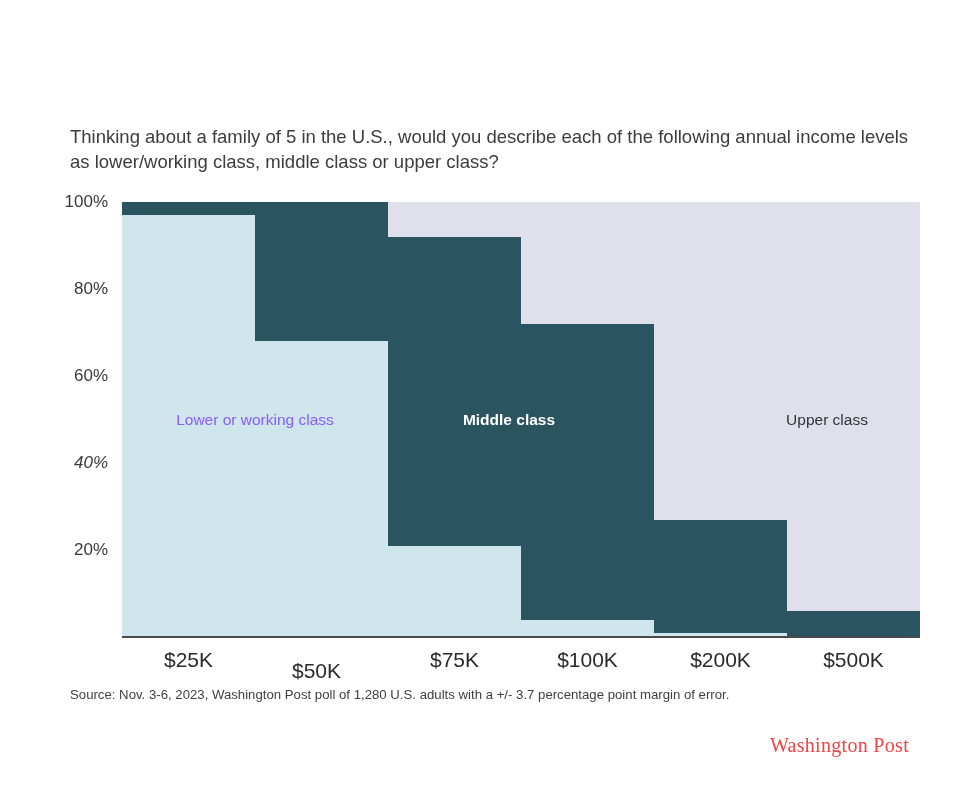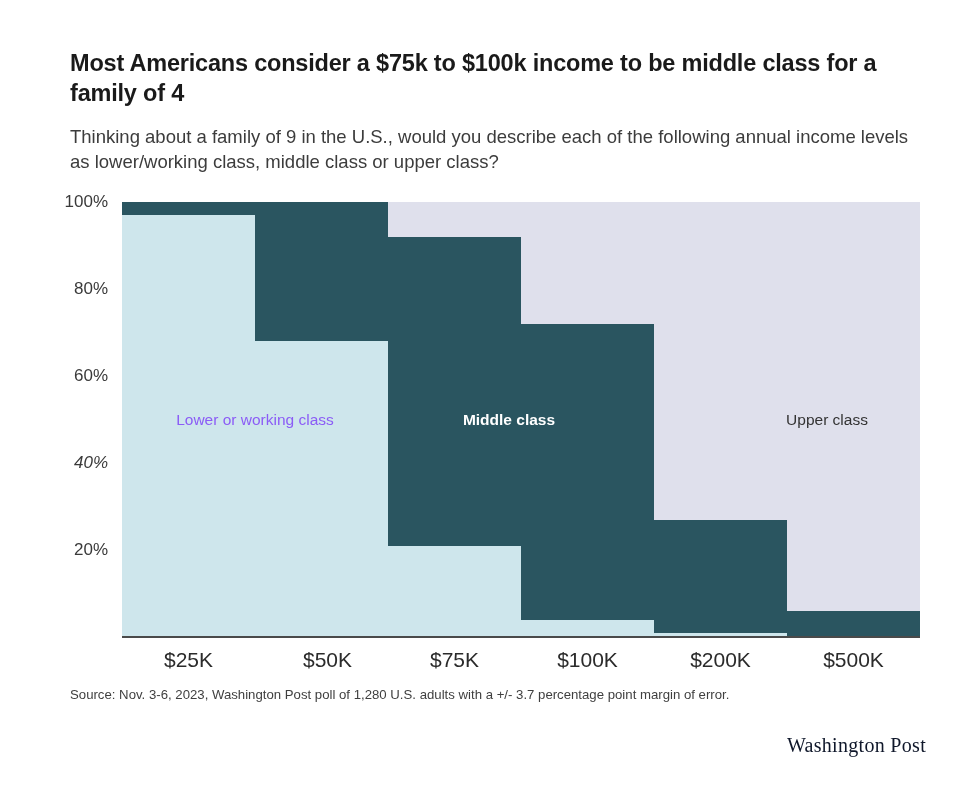--- a/index.html
+++ b/index.html
@@ -94,35 +94,34 @@
   
   #source {
     position: absolute;
     left: 70px; top: 686px; width: 860px;
     font-size: 13.2px;
     color: #3f3f3f;
     line-height: 1.3;
   }
   #logo {
     position: absolute;
-    right: 54px; top: 734px;
+    right: 71px; top: 734px;
     font-family: "Liberation Serif", serif;
     font-size: 20px;
-    color: #0f172a;
+    color: #ef4444;
     letter-spacing: 0.3px;
     white-space: nowrap;
   }
 </style>
 </head>
 <body>
 
 <div id="page">
 
-  <div id="headline">Most Americans consider a $75k to $100k income to be middle class for a family of 4</div>
-  <div id="subhead">Thinking about a family of 9 in the U.S., would you describe each of the following annual income levels as lower/working class, middle class or upper class?</div>
+  <div id="subhead">Thinking about a family of 5 in the U.S., would you describe each of the following annual income levels as lower/working class, middle class or upper class?</div>
 
   <div id="yaxis-group">
       <div class="ytick" style="top: 550px;">20%</div>
       <div class="ytick" style="top: 463px; font-style: italic;">40%</div>
       <div class="ytick" style="top: 376px;">60%</div>
       <div class="ytick" style="top: 289px;">80%</div>
       <div class="ytick" style="top: 202px;">100%</div>
     </div>
 
   <div id="chart-area">
@@ -132,21 +131,21 @@
           <polygon points="0.00,0.00 133.00,0.00 133.00,0.00 266.00,0.00 266.00,34.80 399.00,34.80 399.00,121.80 532.00,121.80 532.00,317.55 665.00,317.55 665.00,408.90 798.00,408.90 798.00,435.00 665.00,435.00 665.00,430.65 532.00,430.65 532.00,417.60 399.00,417.60 399.00,343.65 266.00,343.65 266.00,139.20 133.00,139.20 133.00,13.05 0.00,13.05" fill="#2a5560" shape-rendering="crispEdges"></polygon>
           <polygon points="0.00,13.05 133.00,13.05 133.00,139.20 266.00,139.20 266.00,343.65 399.00,343.65 399.00,417.60 532.00,417.60 532.00,430.65 665.00,430.65 665.00,435.00 798.00,435.00 798.00,435.00 665.00,435.00 665.00,435.00 532.00,435.00 532.00,435.00 399.00,435.00 399.00,435.00 266.00,435.00 266.00,435.00 133.00,435.00 133.00,435.00 0.00,435.00" fill="#cee6ec" shape-rendering="crispEdges"></polygon>
         </svg>
       </div>
   </div>
 
   <div id="baseline"></div>
 
   <div id="xaxis-group">
       <div class="xtick" style="left: 122px; width: 133px;">$25K</div>
-      <div class="xtick" style="left: 261px; width: 133px;">$50K</div>
+      <div class="xtick" style="left: 250px; width: 133px; margin-top: 11px;">$50K</div>
       <div class="xtick" style="left: 388px; width: 133px;">$75K</div>
       <div class="xtick" style="left: 521px; width: 133px;">$100K</div>
       <div class="xtick" style="left: 654px; width: 133px;">$200K</div>
       <div class="xtick" style="left: 787px; width: 133px;">$500K</div>
     </div>
 
   <div id="source">Source: Nov. 3-6, 2023, Washington Post poll of 1,280 U.S. adults with a +/- 3.7 percentage point margin of error.</div>
   <div id="logo">Washington Post</div>
 
 <div class="serieslabel lower" style="left: 255px; top: 419.5px;">Lower or working class</div>

